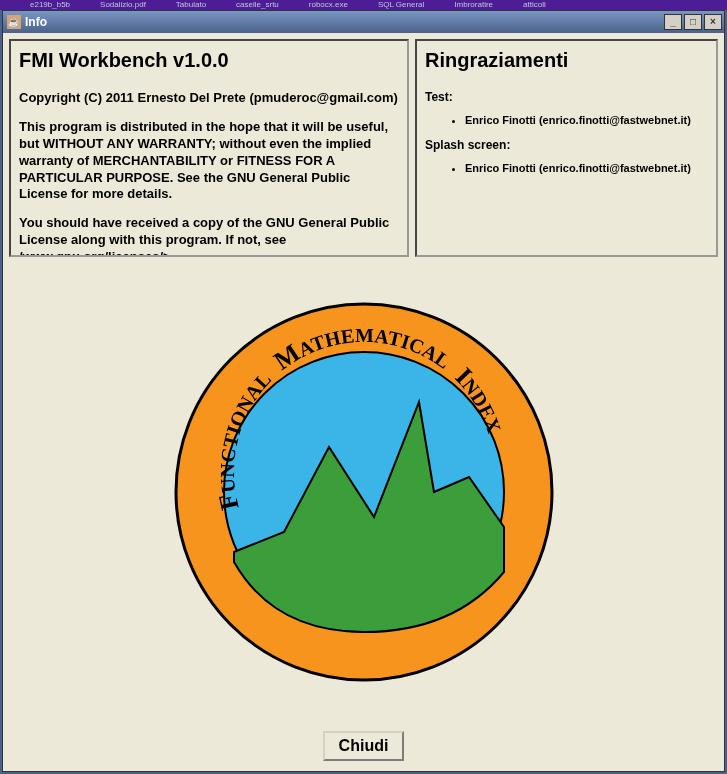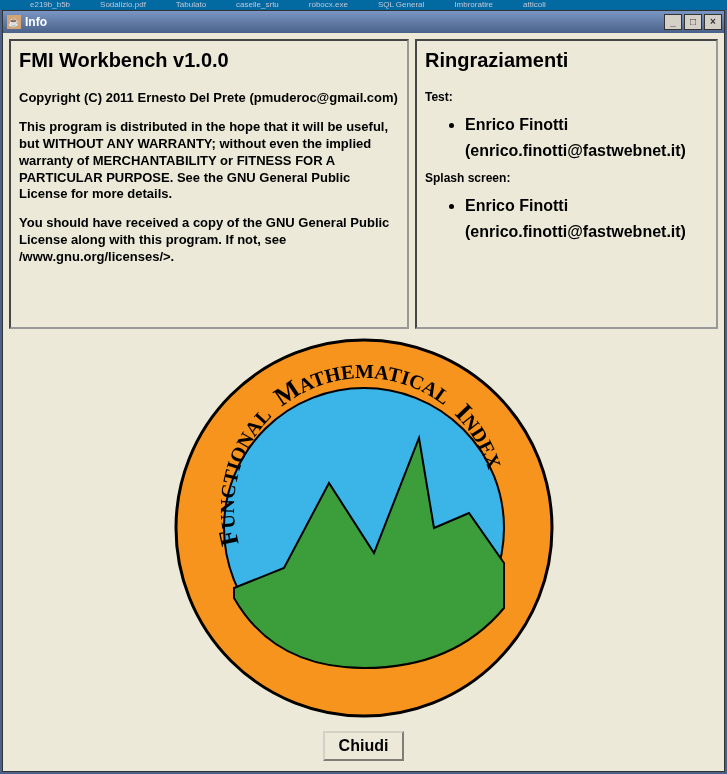--- a/index.html
+++ b/index.html
@@ -1,41 +1,41 @@
 <!DOCTYPE html>
 <html><head>
   <meta charset="utf-8">
   <style>
     * { box-sizing: border-box; margin: 0; padding: 0; }
     body { font-family: Arial, sans-serif; background: #4a628a; width: 727px; height: 774px; overflow: hidden; }
     
-    .taskbar { height: 10px; background: #0369a1; display: flex; gap: 30px; padding-left: 30px; font-size: 8px; color: #c0c8d8; overflow: hidden; }
+    .taskbar { height: 10px; background: #4c1d95; display: flex; gap: 30px; padding-left: 30px; font-size: 8px; color: #c0c8d8; overflow: hidden; }
     .taskbar span { white-space: nowrap; }
     
     .window { position: absolute; top: 10px; left: 2px; right: 2px; bottom: 2px; background: #ece9d8; border: 1px solid #333; }
     
     .titlebar { height: 22px; background: linear-gradient(to bottom, #7a96c4, #4a628a); display: flex; align-items: center; color: white; font-weight: bold; font-size: 12px; padding-left: 4px; }
     .titlebar-icon { width: 14px; height: 14px; background: #d4a574; margin-right: 4px; display: flex; align-items: center; justify-content: center; font-size: 9px; }
     .titlebar-title { flex: 1; }
     .titlebar-buttons { display: flex; gap: 2px; padding-right: 2px; }
     .titlebar-btn { width: 18px; height: 16px; background: #d4d0c8; border: 1px solid #333; font-size: 10px; display: flex; align-items: center; justify-content: center; cursor: pointer; color: #333; font-weight: bold; line-height: 1; }
     
     .content { padding: 6px; height: calc(100% - 22px); display: flex; flex-direction: column; }
     
-    .panels { display: flex; gap: 6px; height: 290px; }
+    .panels { display: flex; gap: 6px; height: 218px; }
     
     .panel { border: 2px inset #999; padding: 8px; background: #ece9d8; overflow: hidden; }
     .panel-left { flex: 0 0 400px; }
     .panel-right { flex: 1; }
     
     .panel h1 { font-size: 20px; font-weight: bold; margin-bottom: 18px; }
     .panel p { font-size: 13px; font-weight: bold; line-height: 1.3; margin-bottom: 12px; }
     .panel .section-label { font-size: 12px; font-weight: bold; margin-bottom: 8px; margin-top: 8px; }
     .panel ul { list-style: disc; margin-left: 40px; }
-    .panel li { font-size: 16px; font-weight: bold; line-height: 1.6; }
+    .panel li { font-size: 11px; font-weight: bold; line-height: 1.6; }
     
     .logo-area { flex: 1; display: flex; align-items: center; justify-content: center; }
     
     .logo { width: 380px; height: 380px; position: relative; }
     
     .bottom-bar { display: flex; justify-content: center; padding: 4px; }
     .close-btn { padding: 4px 14px; font-size: 16px; font-weight: bold; background: #ece9d8; border: 2px outset #d4d0c8; cursor: pointer; }
   </style>
 </head>
 <body>

